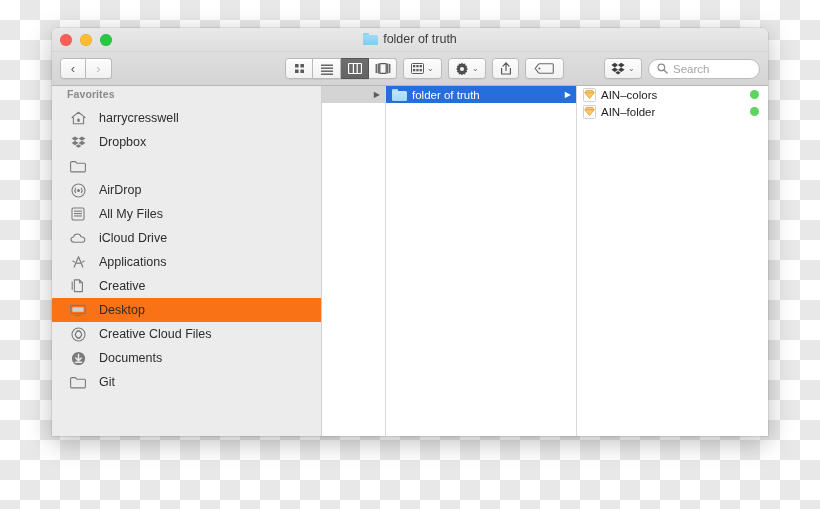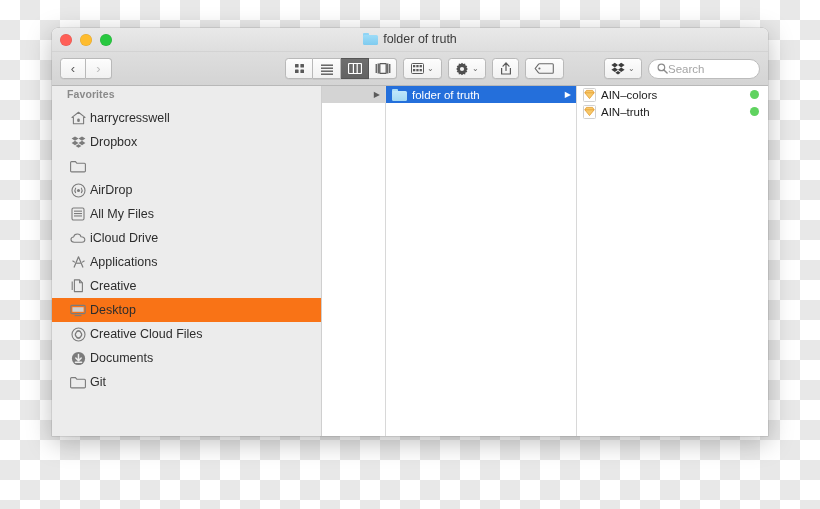--- a/index.html
+++ b/index.html
@@ -122,21 +122,21 @@
   .btn-plain { width: 28px; }
   .caret { font-size: 8px; color: #6a6a6a; }
 
   .search {
     margin-left: auto;
     width: 116px; height: 20px;
     background: #ffffff;
     border: 0.5px solid #bcbcbc;
     border-radius: 10px;
     display: flex; align-items: center;
-    padding: 0 8px; 
+    padding: 0 8px; gap: 5px;
   }
   .search-text { font-size: 11.5px; color: #a5a5a5; }
 
   
   .body { flex: 1 1 auto; display: flex; min-height: 0; }
 
   .sidebar {
     width: 270px;
     background: #ececec;
     border-right: 0.5px solid #cfcfcf;
@@ -148,21 +148,21 @@
     font-size: 10.5px;
     color: #8a8a8a;
     font-weight: bold;
     padding: 0 0 6px 15px;
     letter-spacing: 0.1px;
   }
   .side-item {
     height: 24px;
     display: flex; align-items: center;
     padding-left: 18px;
-    gap: 4px;
+    gap: 13px;
     font-size: 12.5px;
     color: #2d2d2d;
   }
   .side-item.selected { background: #f97316; }
   .side-icon {
     width: 16px; height: 16px;
     flex: 0 0 16px;
     display: flex; align-items: center; justify-content: center;
     color: #7b7b7b;
   }
@@ -491,20 +491,20 @@
             <span class="row-label">AIN–colors</span>
             <span class="dot" style="background: rgb(95, 211, 95);"></span>
           </div>
           <div class="row">
             <span class="file-ico">
               <svg width="11" height="11" viewBox="0 0 11 11">
                 <path d="M2.4 1.4 L8.6 1.4 L10.2 3.8 L5.5 9.6 L0.8 3.8 Z" fill="#f7c96a" stroke="#e0901c" stroke-width="0.7" stroke-linejoin="round"></path>
                 <path d="M0.8 3.8 L10.2 3.8" stroke="#e0901c" stroke-width="0.6"></path>
               </svg>
             </span>
-            <span class="row-label">AIN–truth</span>
+            <span class="row-label">AIN–folder</span>
             <span class="dot" style="background: rgb(95, 211, 95);"></span>
           </div>
         </div>
     </div>
 
   </div>
 </div>
 
 </body></html>

